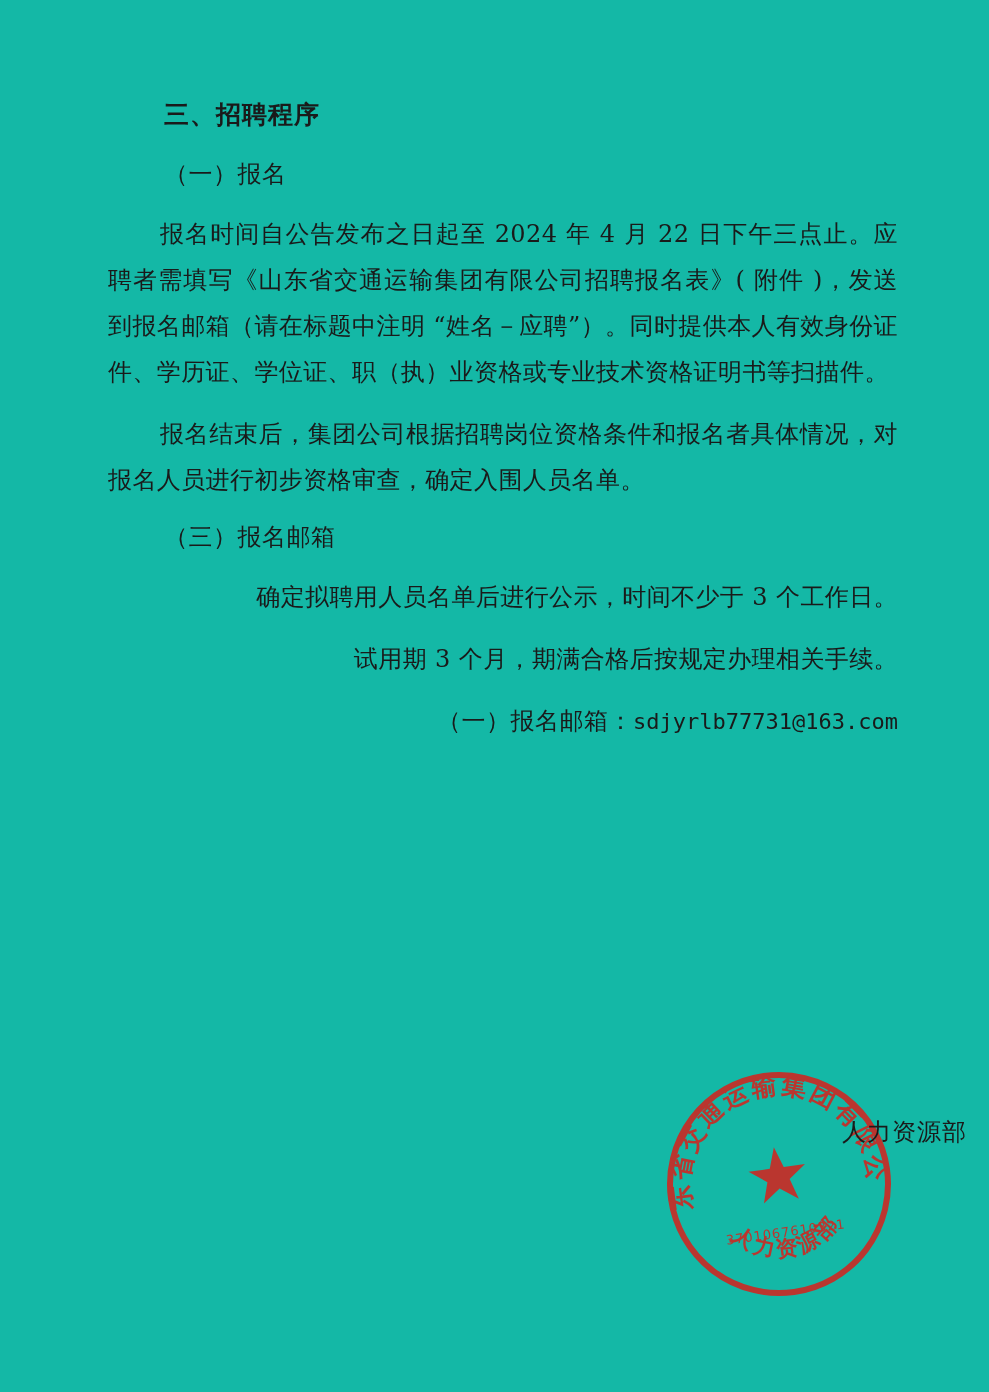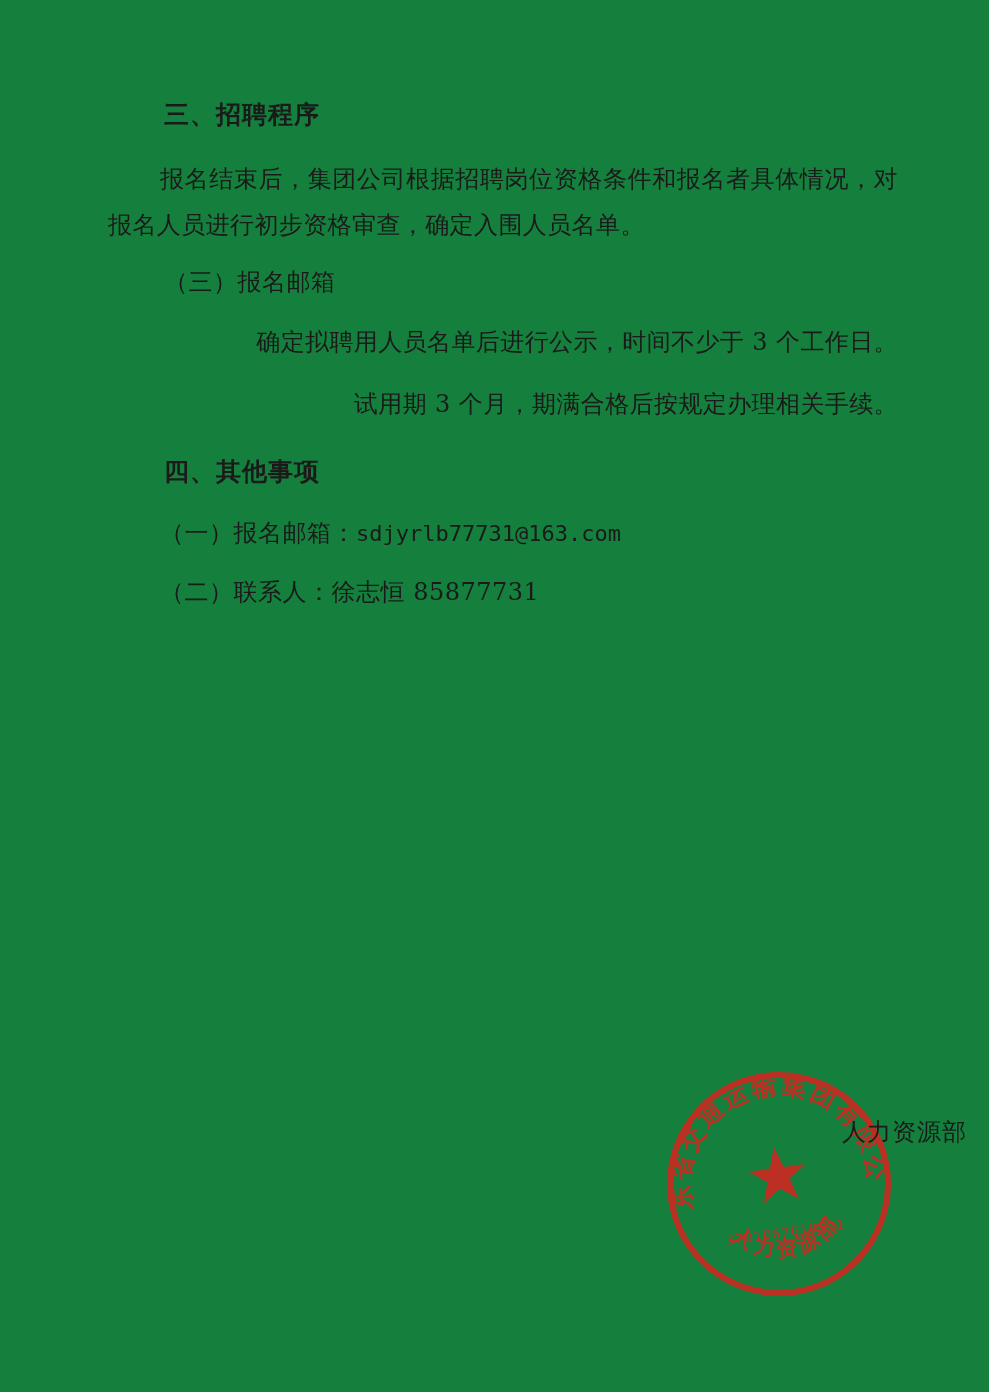--- a/index.html
+++ b/index.html
@@ -11,21 +11,21 @@
     width: 989px;
     height: 1392px;
     position: relative;
     overflow: hidden;
     font-family: "DejaVu Serif", "Liberation Serif", serif;
     color: #1a1a1a;
   }
   .page {
     position: absolute;
     inset: 0;
-    background: #15803d;
+    background: #14b8a6;
   }
   .doc-body {
     position: absolute;
     left: 108px;
     top: 96px;
     width: 790px;
   }
   .heading {
     font-size: 25px;
     font-weight: bold;
@@ -66,20 +66,21 @@
     font-family: "DejaVu Sans Mono", "Liberation Mono", monospace;
     font-size: 22px;
     letter-spacing: 0px;
   }
   .contact-line {
     font-size: 24px;
     line-height: 1.9;
     margin: 0 0 14px 0;
     padding-left: 52px;
     letter-spacing: 0.5px;
+    text-align: right;
   }
   .sign-block {
     position: absolute;
     right: 22px;
     top: 1110px;
     width: 330px;
     text-align: right;
     font-size: 24px;
     line-height: 1.9;
     letter-spacing: 1px;
@@ -114,43 +115,41 @@
 </style>
 </head>
 <body>
 
 <div class="page">
 
   <div class="doc-body">
 
     <h2 class="heading">三、招聘程序</h2>
 
+    <div class="subheading">（一）报名</div>
 
+    <p class="para">报名时间自公告发布之日起至 2024 年 4 月 22 日下午三点止。应聘者需填写《山东省交通运输集团有限公司招聘报名表》( 附件 )，发送到报名邮箱（请在标题中注明 “姓名－应聘”）。同时提供本人有效身份证件、学历证、学位证、职（执）业资格或专业技术资格证明书等扫描件。</p>
 
 
     <p class="para">报名结束后，集团公司根据招聘岗位资格条件和报名者具体情况，对报名人员进行初步资格审查，确定入围人员名单。</p>
 
     <div class="subheading">（三）报名邮箱</div>
 
 
 
     <p class="para no-justify">确定拟聘用人员名单后进行公示，时间不少于 3 个工作日。</p>
 
 
     <p class="para no-justify">试用期 3 个月，期满合格后按规定办理相关手续。</p>
 
-    <h2 class="heading2">四、其他事项</h2>
 
     <div class="contact-line">
       <span>（一）报名邮箱：</span><span class="mono">sdjyrlb77731@163.com</span>
     </div>
 
-    <div class="contact-line">
-      <span>（二）联系人：</span><span>徐志恒 85877731</span>
-    </div>
 
   </div>
 
   <div class="seal">
     <svg width="238" height="238" viewBox="0 0 238 238" xmlns="http://www.w3.org/2000/svg">
       <defs>
         <path id="arcTop" d="M 29 119 A 90 90 0 0 1 209 119" fill="none"></path>
         <path id="arcBottom" d="M 47 119 A 72 72 0 0 0 191 119" fill="none"></path>
       </defs>
       <g transform="rotate(-8 119 119)" opacity="0.88">

